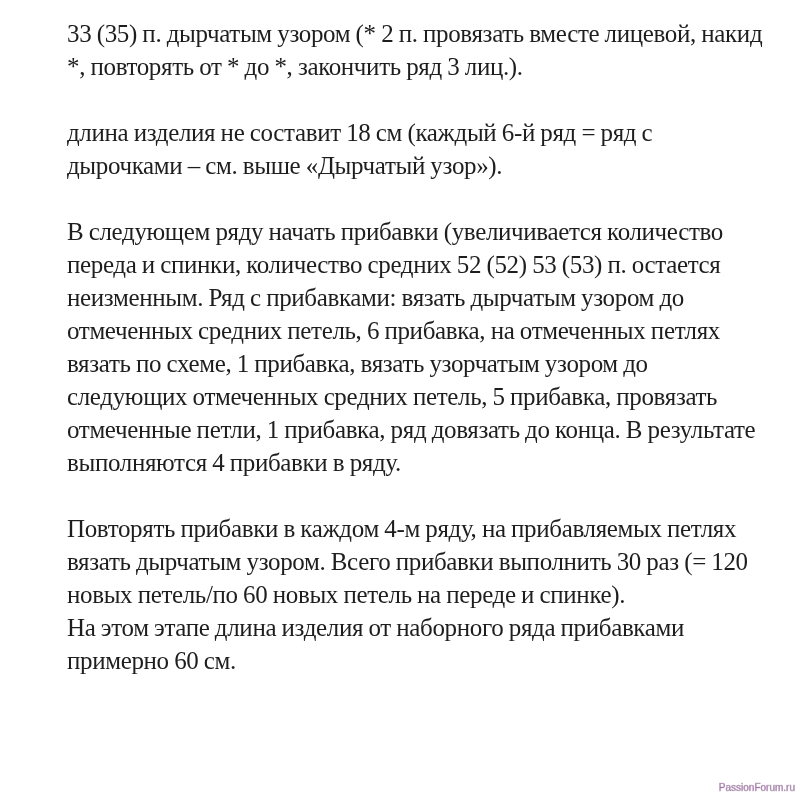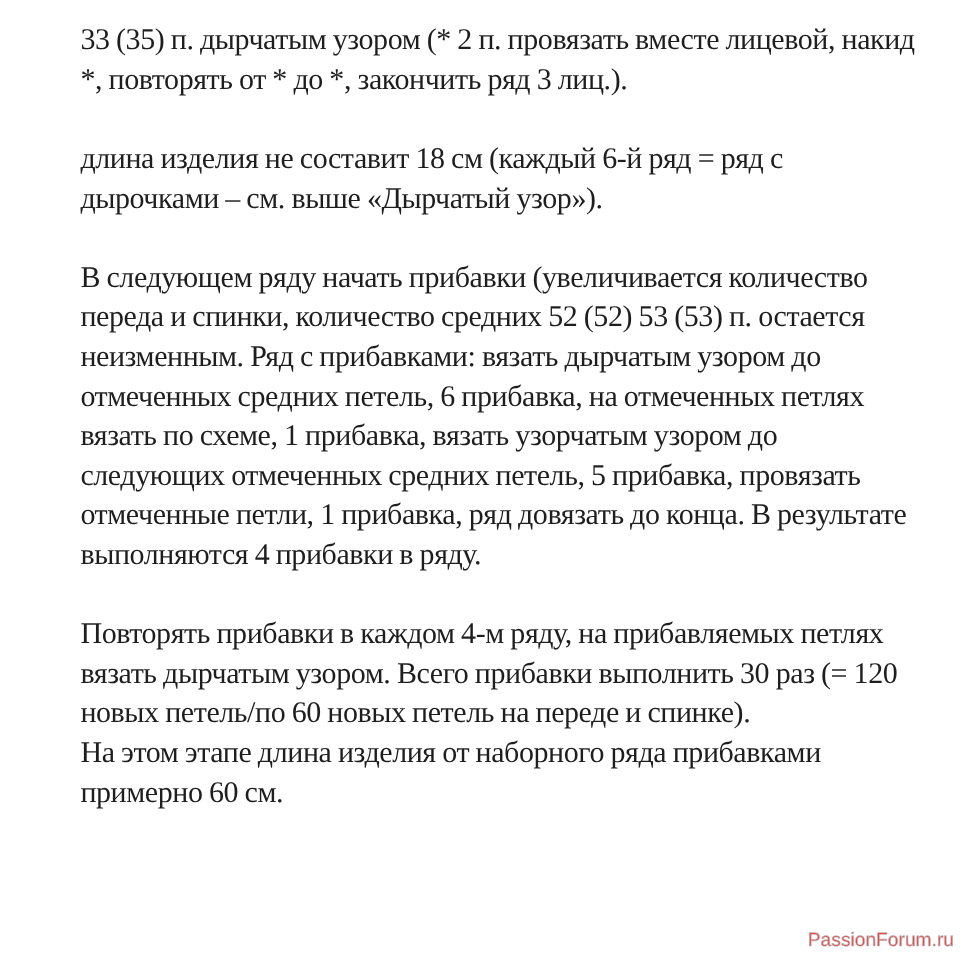--- a/index.html
+++ b/index.html
@@ -32,22 +32,22 @@
     .para:last-child { margin-bottom: 0; }
     .line {
       display: block;
       white-space: nowrap;
     }
     .watermark {
       position: absolute;
       right: 5px;
       bottom: 7px;
       font-family: "Liberation Sans", "DejaVu Sans", sans-serif;
-      font-size: 16px;
-      color: #ef4444;
+      font-size: 10px;
+      color: #a21caf;
       -webkit-text-stroke: 0.5px #b8b8b8;
       letter-spacing: 0px;
     }
   </style>
 </head>
 <body>
 
 <div class="page">
   <p class="para">
     <span class="line">33 (35) п. дырчатым узором (* 2 п. провязать вместе лицевой, накид</span>

